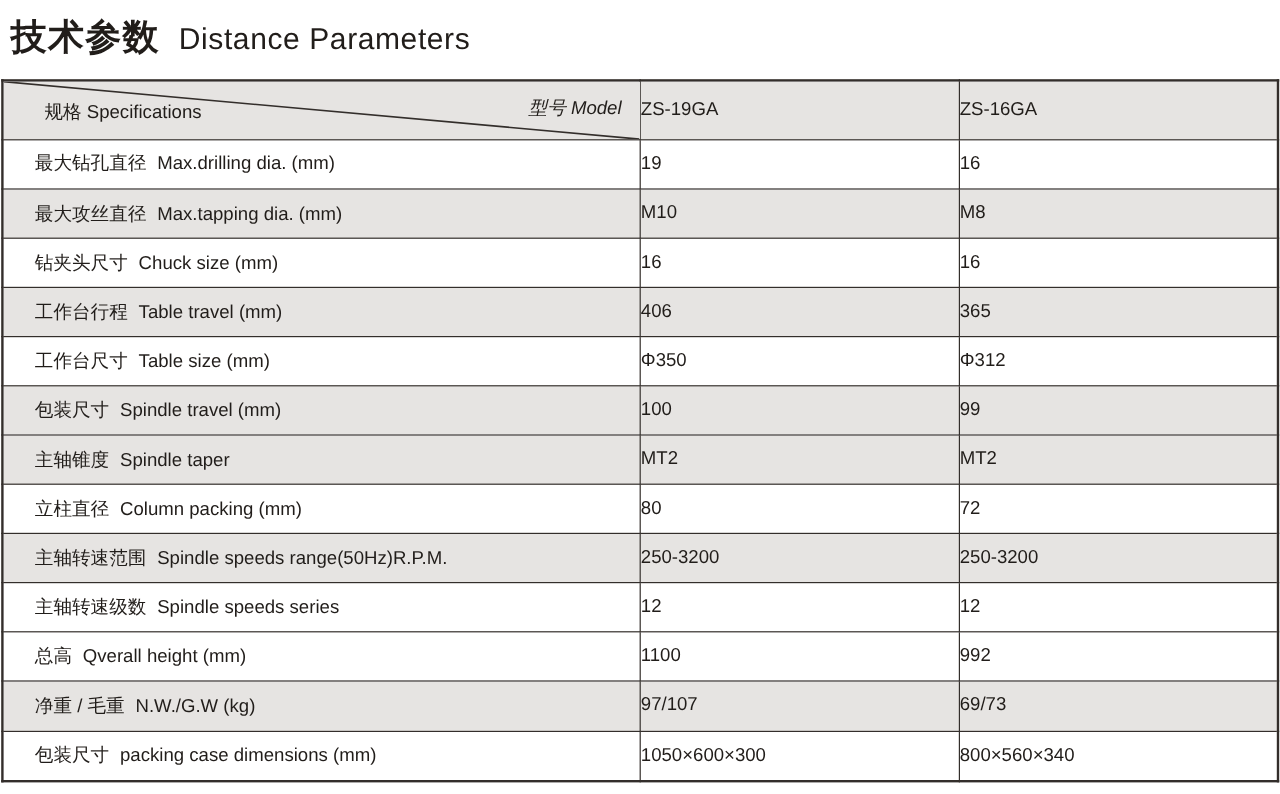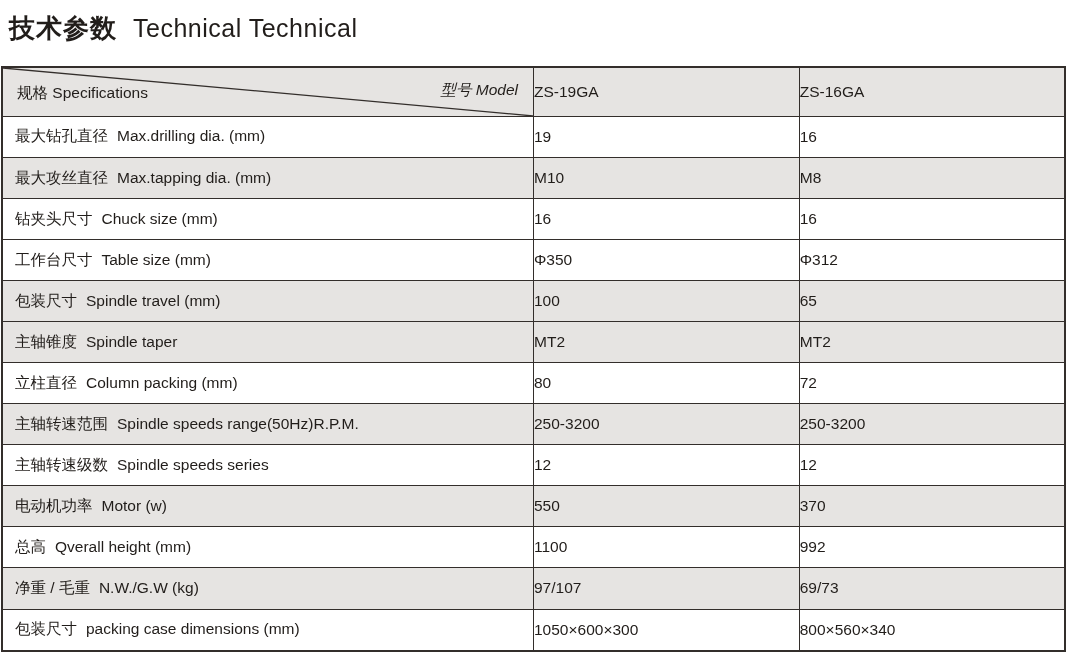--- a/index.html
+++ b/index.html
@@ -14,21 +14,21 @@
     width:1067px;height:662px;position:relative;overflow:hidden;
     font-family:"Liberation Sans","DejaVu Sans",sans-serif;
     color:var(--text-dark);
     background:var(--bg);
   }
   .title-block{
     position:absolute;left:9px;top:11px;
     display:flex;align-items:baseline;white-space:nowrap;
   }
   .title-zh{
-    font-size:26px;font-weight:bold;letter-spacing:1px;
+    font-size:30px;font-weight:bold;letter-spacing:1px;
   }
   .title-en{
     font-size:25px;font-weight:normal;margin-left:16px;letter-spacing:0.5px;
   }
   .table-wrap{
     position:absolute;left:1px;top:66px;width:1065px;height:586px;
   }
   table{
     width:100%;height:100%;
     border-collapse:collapse;table-layout:fixed;
@@ -37,43 +37,44 @@
   col.c-label{width:50%;}
   col.c-val{width:25%;}
   td,th{
     border:1.5px solid var(--border-dark);
     font-size:15.5px;font-weight:normal;
     vertical-align:middle;
     overflow:hidden;white-space:nowrap;
   }
   tr.stripe td, tr.stripe th{background:var(--row-stripe);}
   .label-cell{
-    text-align:left;padding-left:12px;
+    text-align:left;padding-left:26px;
   }
   .label-en{margin-left:9px;}
   .val-cell{text-align:left;}
   
   .diag-cell{position:relative;padding:0;}
   .diag-cell svg{
     position:absolute;left:0;top:0;width:100%;height:100%;display:block;
   }
   .diag-inner{
     position:relative;height:100%;
     display:flex;align-items:center;justify-content:space-between;
     padding:0 15px 0 14px;
+    margin-left:20px;
   }
   .diag-spec{align-self:center;padding-top:4px;}
   .diag-model{align-self:center;padding-bottom:3px;font-style:italic;}
 </style>
 </head>
 <body>
 
 <div class="title-block">
   <span class="title-zh">技术参数</span>
-  <span class="title-en">Technical Technical</span>
+  <span class="title-en">Distance Parameters</span>
 </div>
 
 <div class="table-wrap">
 <table>
   <colgroup>
         <col class="c-label">
         <col class="c-val">
         <col class="c-val">
       </colgroup>
 
@@ -103,31 +104,36 @@
     <td class="val-cell">M10</td>
     <td class="val-cell">M8</td>
   </tr>
 
   <tr>
     <td class="label-cell"><span>钻夹头尺寸</span><span class="label-en">Chuck size (mm)</span></td>
     <td class="val-cell">16</td>
     <td class="val-cell">16</td>
   </tr>
 
+  <tr class="stripe">
+    <td class="label-cell"><span>工作台行程</span><span class="label-en">Table travel (mm)</span></td>
+    <td class="val-cell">406</td>
+    <td class="val-cell">365</td>
+  </tr>
 
   <tr>
     <td class="label-cell"><span>工作台尺寸</span><span class="label-en">Table size (mm)</span></td>
     <td class="val-cell">Φ350</td>
     <td class="val-cell">Φ312</td>
   </tr>
 
   <tr class="stripe">
     <td class="label-cell"><span>包装尺寸</span><span class="label-en">Spindle travel (mm)</span></td>
     <td class="val-cell">100</td>
-    <td class="val-cell">65</td>
+    <td class="val-cell">99</td>
   </tr>
 
 
   <tr class="stripe">
     <td class="label-cell"><span>主轴锥度</span><span class="label-en">Spindle taper</span></td>
     <td class="val-cell">MT2</td>
     <td class="val-cell">MT2</td>
   </tr>
 
   <tr>
@@ -141,25 +147,20 @@
     <td class="val-cell">250-3200</td>
     <td class="val-cell">250-3200</td>
   </tr>
 
   <tr>
     <td class="label-cell"><span>主轴转速级数</span><span class="label-en">Spindle speeds series</span></td>
     <td class="val-cell">12</td>
     <td class="val-cell">12</td>
   </tr>
 
-  <tr class="stripe">
-    <td class="label-cell"><span>电动机功率</span><span class="label-en">Motor (w)</span></td>
-    <td class="val-cell">550</td>
-    <td class="val-cell">370</td>
-  </tr>
 
   <tr>
     <td class="label-cell"><span>总高</span><span class="label-en">Qverall height (mm)</span></td>
     <td class="val-cell">1100</td>
     <td class="val-cell">992</td>
   </tr>
 
   <tr class="stripe">
     <td class="label-cell"><span>净重 / 毛重</span><span class="label-en">N.W./G.W (kg)</span></td>
     <td class="val-cell">97/107</td>

